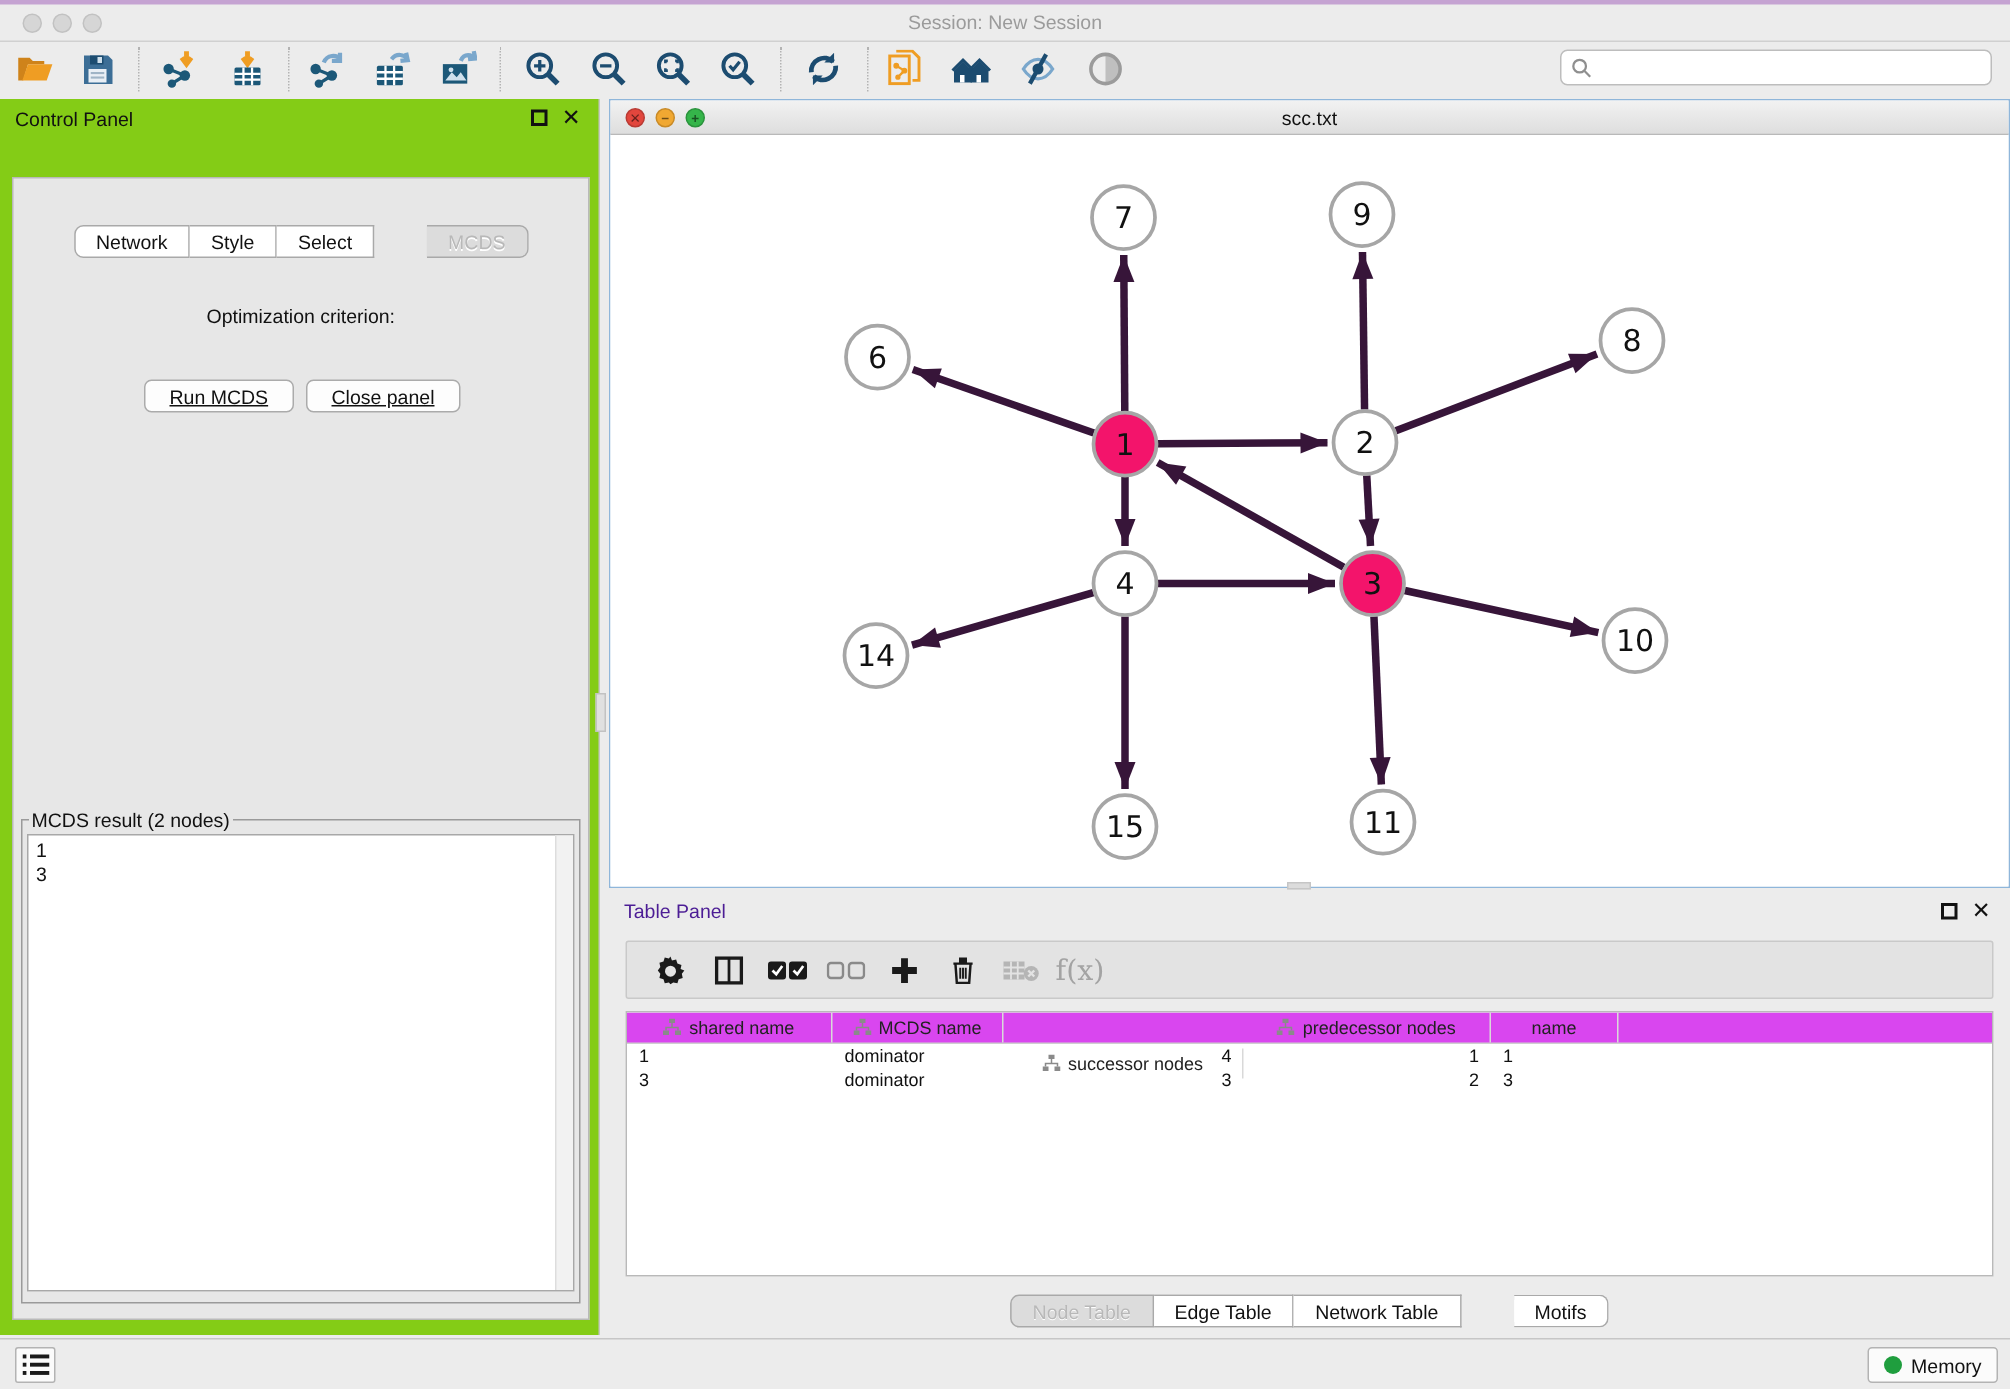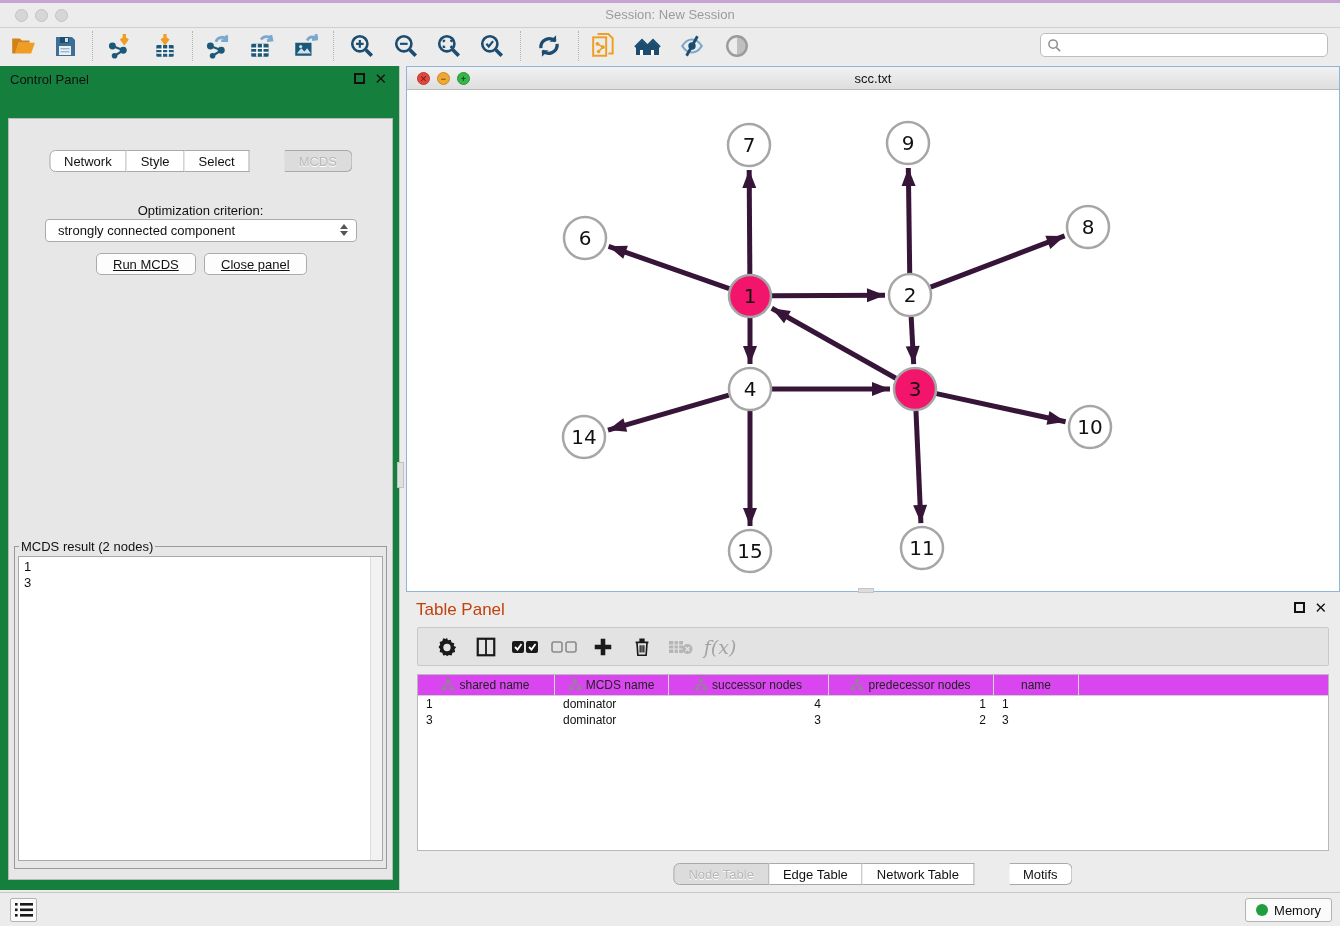--- a/index.html
+++ b/index.html
@@ -20,21 +20,21 @@
   .tb-ic { position:absolute; top:3px; width:28px; height:28px; display:flex;
     align-items:center; justify-content:center; cursor:default; }
   .tb-sep { position:absolute; top:2px; height:30px; border-left:1px dotted #b3b3b3; }
   #search-box { position:absolute; right:12px; top:4px; width:288px; height:24px;
     background:#fff; border:1px solid #bdbdbd; border-radius:5px; display:flex; align-items:center; padding-left:6px; }
   #search-box input { border:none; outline:none; flex:1; font-size:12px; height:18px;
     font-family:"Liberation Sans",sans-serif; background:transparent; }
 
   
   #control-panel { position:absolute; left:0; top:66px; width:400px; height:824px;
-    background:#15803d; border-right:1px solid #c6c6c6; }
+    background:#84cc16; border-right:1px solid #c6c6c6; }
   #cp-header { position:absolute; left:10px; top:6px; font-size:13px; color:#111; }
   .panel-btns { position:absolute; top:7px; display:flex; gap:9px; }
   .sq-btn { width:11px; height:11px; border:2px solid #111; background:transparent; }
   .x-btn { font-size:15px; font-weight:bold; color:#111; line-height:11px; }
   #cp-inner { position:absolute; left:8px; top:52px; width:385px; height:762px;
     border:1px solid #b9b9b9; background:#e7e7e7; }
   .seg-tabs { position:absolute; display:flex; }
   .seg { height:22px; padding:0 14px; background:#fff; border:1px solid #a9a9a9;
     border-left:none; font-size:13px; color:#111; display:flex; align-items:center; cursor:default; }
   .seg:first-child { border-left:1px solid #a9a9a9; border-radius:6px 0 0 6px; }
@@ -68,21 +68,21 @@
     border:1px solid #8fb6da; background:#fff; }
   #nf-titlebar { position:absolute; left:0; top:0; width:100%; height:23px;
     background:linear-gradient(#f2f2f2,#dedede); border-bottom:1px solid #b9b9b9; }
   .nf-light { position:absolute; top:5px; width:13px; height:13px; border-radius:50%;
     font-size:9px; font-weight:bold; color:rgba(0,0,0,.55); text-align:center; line-height:13px; }
   #nf-title { position:absolute; top:4px; left:0; width:100%; text-align:center; font-size:13px; color:#111; }
   #graph-canvas { position:absolute; left:0; top:23px; width:932px; height:501px; background:#fff; }
 
   
   #table-panel { position:absolute; left:406px; top:595px; width:934px; height:295px; background:#ececec; }
-  #tp-header { position:absolute; left:10px; top:5px; font-size:17px; color:#c2410c; }
+  #tp-header { position:absolute; left:10px; top:5px; font-size:13px; color:#4c1d95; }
   #tp-toolbar { position:absolute; left:11px; top:32px; width:912px; height:39px;
     background:#e3e3e3; border:1px solid #c9c9c9; border-radius:2px; display:flex; align-items:center; gap:13px; padding-left:16px; }
   .tp-ic { width:26px; height:26px; display:flex; align-items:center; justify-content:center; }
   #data-table { position:absolute; left:11px; top:79px; width:912px; height:177px;
     background:#fff; border:1px solid #b9b9b9; overflow:hidden; }
   #tbl-head { display:flex; height:21px; background:#d946ef; border-bottom:1px solid #cfcfcf; }
   .th-cell { display:flex; align-items:center; justify-content:center; gap:5px;
     font-size:12px; color:#222; border-right:1px solid #d9d9d9; height:100%; }
   .tbl-row { display:flex; height:16px; }
   .td-cell { font-size:12px; color:#111; line-height:16px; padding:0 8px; overflow:hidden; }
@@ -91,21 +91,21 @@
   
   #statusbar { position:absolute; left:0; top:892px; width:1340px; height:34px;
     background:#ececec; border-top:1px solid #c6c6c6; }
   #list-btn { position:absolute; left:10px; top:5px; width:27px; height:24px; background:#fbfbfb;
     border:1px solid #b3b3b3; border-radius:2px; display:flex; align-items:center; justify-content:center; }
   #memory-btn { position:absolute; right:8px; top:5px; height:24px; background:#fbfbfb;
     border:1px solid #b3b3b3; border-radius:3px; display:flex; align-items:center; gap:6px;
     padding:0 10px; font-size:13px; color:#111; font-family:"Liberation Sans",sans-serif; }
   #memory-dot { width:12px; height:12px; border-radius:50%; background:#1f9e3e; }
 
-  .fx-glyph { font-family:"DejaVu Serif","Liberation Serif",serif; font-style:italic;
+  .fx-glyph { font-family:"DejaVu Serif","Liberation Serif",serif; 
     font-size:19px; color:#a3a3a3; }
 </style>
 </head>
 <body>
 
 <div id="titlebar">
   <div class="purple-strip"></div>
   <div class="tl-dot" style="left:15px"></div>
   <div class="tl-dot" style="left:35px"></div>
   <div class="tl-dot" style="left:55px"></div>
@@ -267,27 +267,20 @@
     <div class="x-btn">✕</div>
   </div>
   <div id="cp-inner">
     <div class="seg-tabs" id="cp-tabs">
         <div class="seg">Network</div>
         <div class="seg">Style</div>
         <div class="seg">Select</div>
         <div class="seg active">MCDS</div>
       </div>
     <div id="opt-label">Optimization criterion:</div>
-    <div id="opt-select">
-      <span>strongly connected component</span>
-      <span class="stepper">
-          <span class="tri-up"></span>
-          <span class="tri-dn"></span>
-        </span>
-    </div>
     <button class="cp-btn" style="left:87px">Run MCDS</button>
     <button class="cp-btn" style="left:195px">Close panel</button>
     <fieldset id="mcds-fieldset">
       <legend>MCDS result (2 nodes)</legend>
       <div style="position:relative; width:100%; height:calc(100% - 4px);">
         <div id="mcds-result-box">1
 3
           <div id="mcds-scroll"></div>
         </div>
       </div>
@@ -450,21 +443,21 @@
           <svg width="12" height="12" viewBox="0 0 12 12">
             <g fill="#8a8a8a">
               <rect x="4" y="0" width="4" height="3"></rect>
               <rect x="0" y="8" width="4" height="3"></rect>
               <rect x="8" y="8" width="4" height="3"></rect>
             </g>
             <path d="M6 3v3M2 8V6h8v2" stroke="#8a8a8a" fill="none"></path>
           </svg>
           <span>MCDS name</span>
         </div>
-        <div class="th-cell" style="width: 160px;">
+        <div class="th-cell" style="width: 160px; margin-top: 24px;">
           <svg width="12" height="12" viewBox="0 0 12 12">
             <g fill="#8a8a8a">
               <rect x="4" y="0" width="4" height="3"></rect>
               <rect x="0" y="8" width="4" height="3"></rect>
               <rect x="8" y="8" width="4" height="3"></rect>
             </g>
             <path d="M6 3v3M2 8V6h8v2" stroke="#8a8a8a" fill="none"></path>
           </svg>
           <span>successor nodes</span>
         </div>

